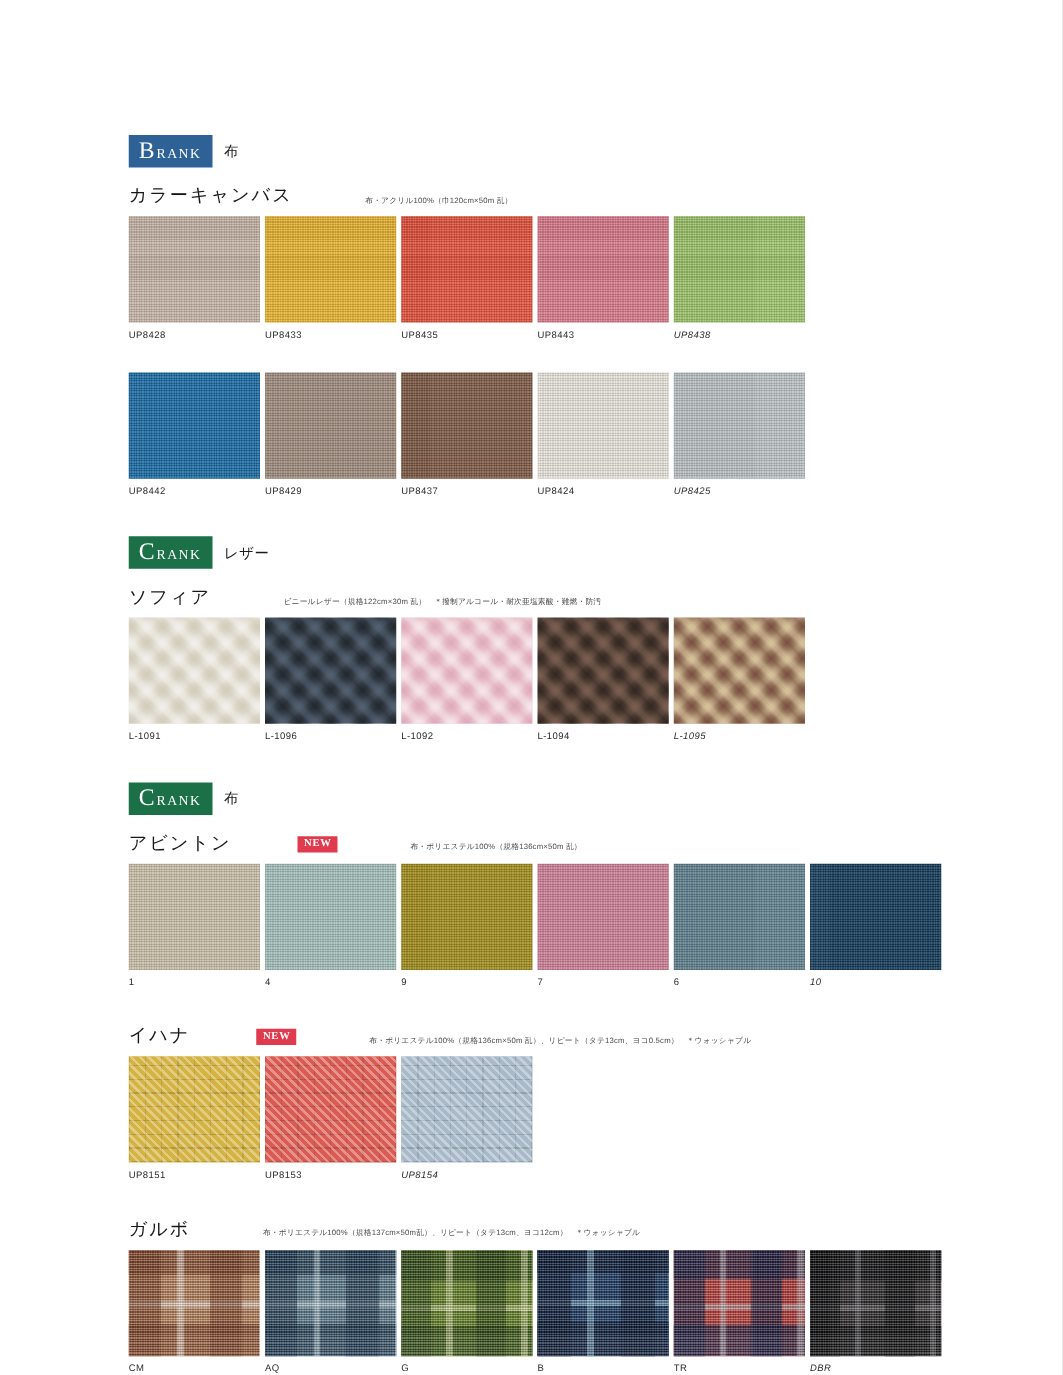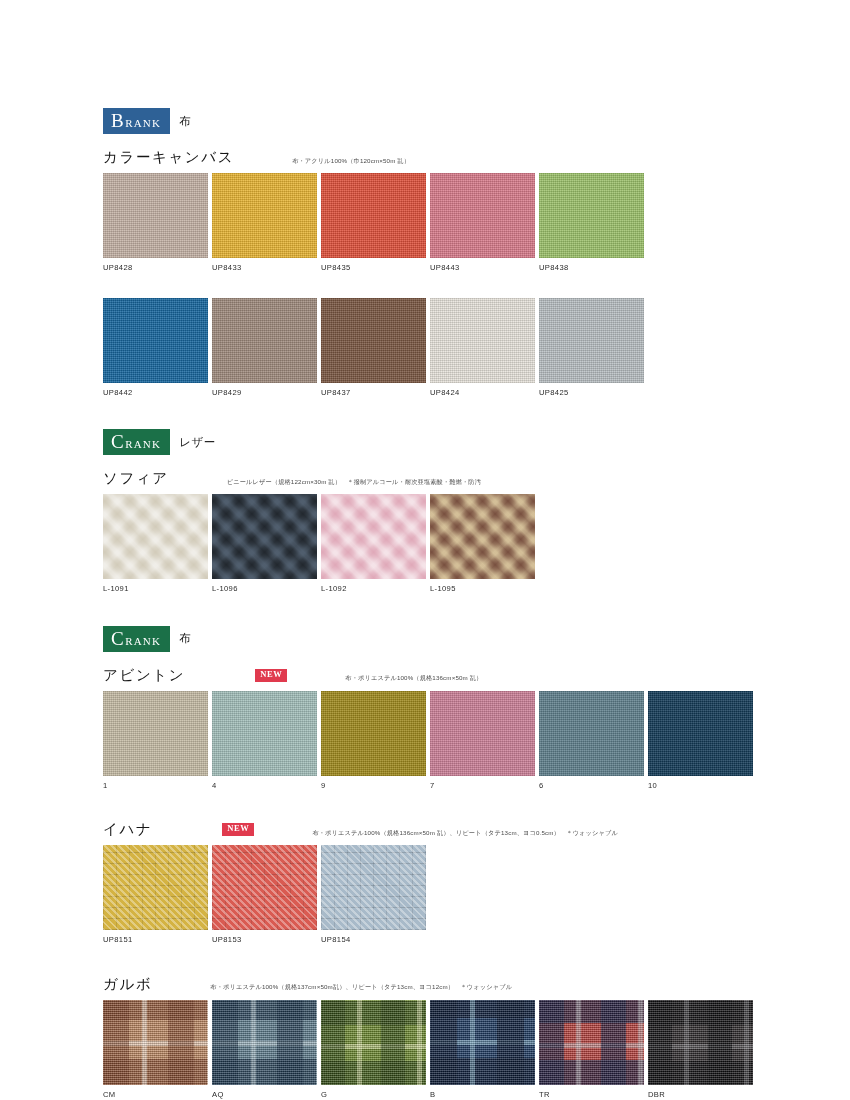--- a/index.html
+++ b/index.html
@@ -82,21 +82,21 @@
   }
   .new-badge {
     display: inline-block;
     background: #e03a4e;
     color: #ffffff;
     font-family: "Liberation Serif", "DejaVu Serif", serif;
     font-size: 8.5px;
     font-weight: bold;
     letter-spacing: 0.6px;
     padding: 1px 5px 2px 5px;
-    margin-left: 23px;
+    margin-left: 6px;
     line-height: 1.15;
     position: relative;
     top: -2px;
   }
   .series-spec {
     font-size: 6.2px;
     color: #4a4a4a;
     letter-spacing: 0.15px;
     margin-left: 11px;
     line-height: 1.2;
@@ -106,21 +106,21 @@
   }
 
   
   .swatch-row {
     display: flex;
     margin-bottom: 8px;
   }
   .swatch-cell {
     margin-right: 4px;
   }
-  .swatch-cell:last-child { margin-right: 0; }
+  .swatch-cell:last-child { margin-right: 0; font-style: italic; }
   .swatch {
     width: 105px;
     height: 85px;
     display: block;
     position: relative;
     overflow: hidden;
   }
   .swatch-code {
     font-size: 7.6px;
     color: #2b2b2b;
@@ -274,20 +274,24 @@
           </div>
           <div class="swatch-cell">
             <div class="swatch tex-quilt" title="L-1096" style="background: rgb(51, 60, 70);"></div>
             <div class="swatch-code">L-1096</div>
           </div>
           <div class="swatch-cell">
             <div class="swatch tex-quilt" title="L-1092" style="background: rgb(232, 191, 203);"></div>
             <div class="swatch-code">L-1092</div>
           </div>
           <div class="swatch-cell">
+            <div class="swatch tex-quilt" title="L-1094" style="background: rgb(76, 59, 50);"></div>
+            <div class="swatch-code">L-1094</div>
+          </div>
+          <div class="swatch-cell">
             <div class="swatch tex-quilt" title="L-1095" style="background: rgb(155, 122, 97);"></div>
             <div class="swatch-code">L-1095</div>
           </div>
         </div>
         <div class="section-gap"></div>
         <div class="rank-head">
           <div class="rank-badge" style="background: rgb(27, 112, 72);">
             <span class="rank-letter">C</span>
             <span class="rank-word">RANK</span>
           </div>

